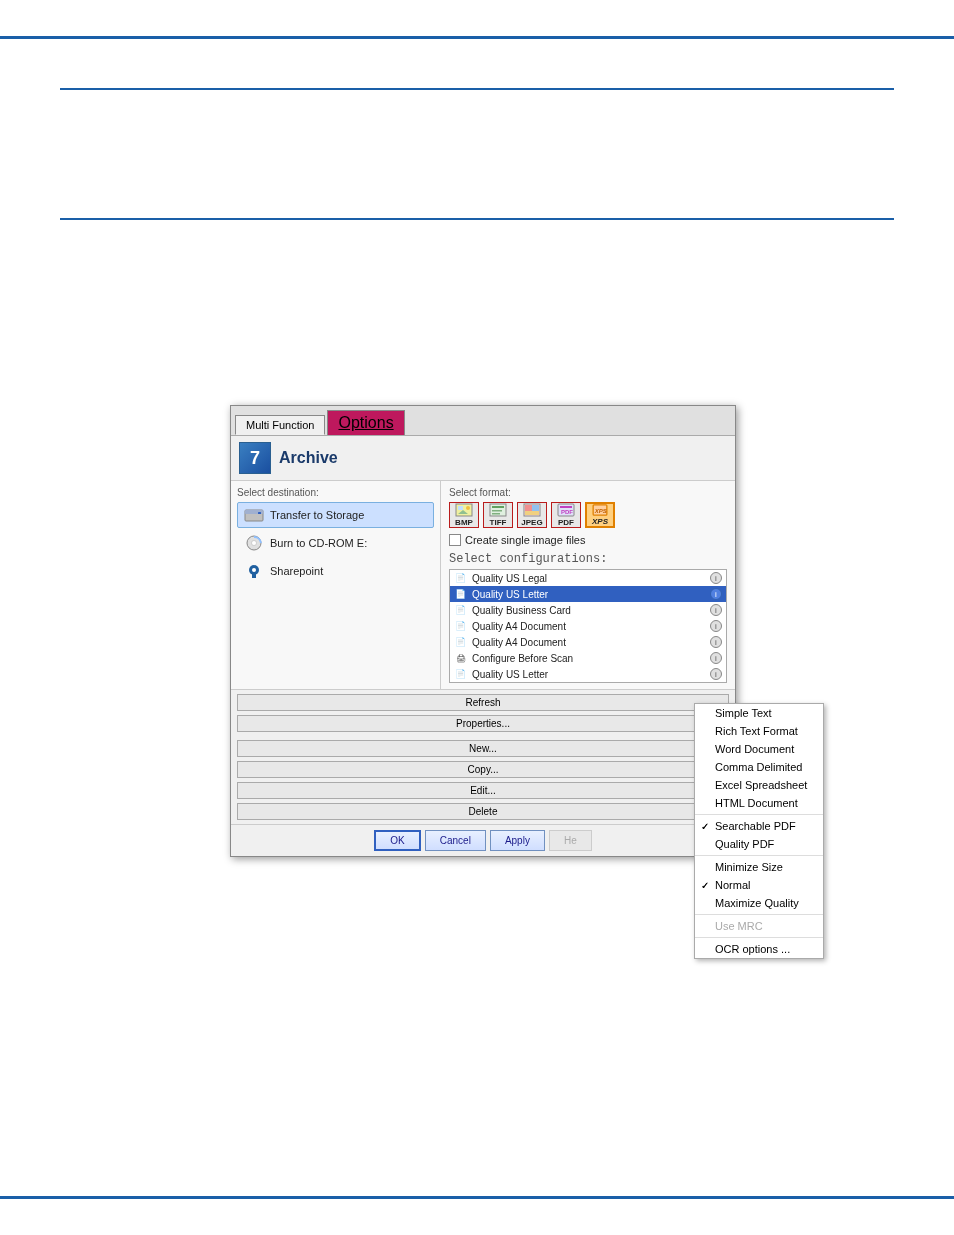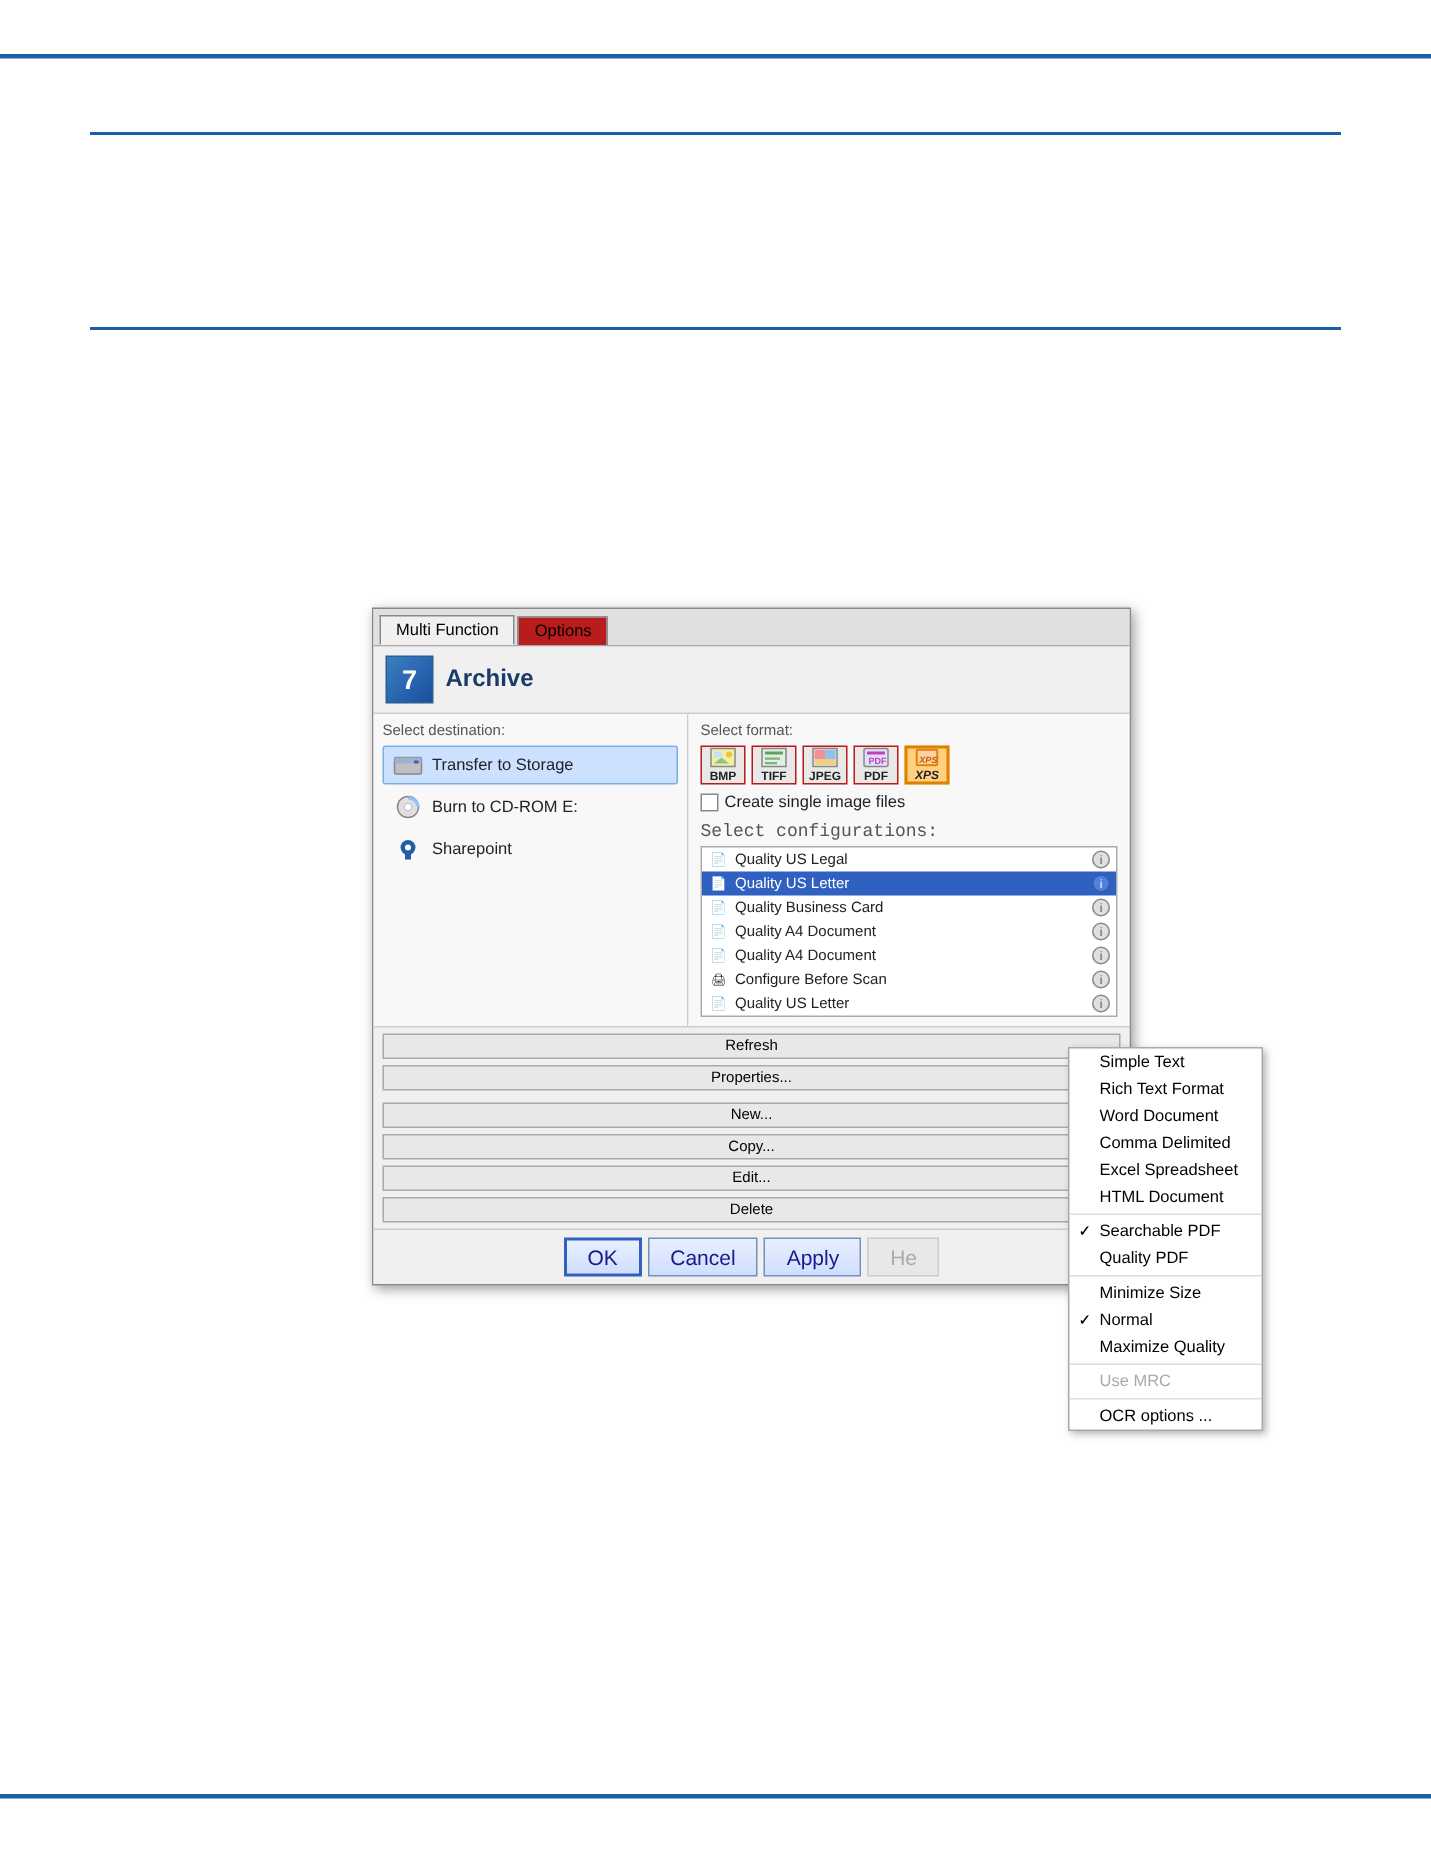--- a/index.html
+++ b/index.html
@@ -53,21 +53,20 @@
       height: 3px;
       background: #1a5fa8;
     }
 
     
     .dialog-wrapper {
       position: absolute;
       top: 405px;
       left: 230px;
       width: 506px;
-      margin-left: 18px;
     }
 
     
     .dialog-window {
       border: 1px solid #888;
       background: #f0f0f0;
       box-shadow: 2px 2px 8px rgba(0,0,0,0.4);
       font-size: 11px;
       font-family: 'Segoe UI', Tahoma, Arial, sans-serif;
     }
@@ -86,27 +85,28 @@
       background: #f0f0f0;
       border: 1px solid #888;
       border-bottom: 1px solid #f0f0f0;
       padding: 3px 10px 3px 10px;
       font-size: 11px;
       cursor: pointer;
       color: #000;
     }
 
     .tab-inactive {
-      background: #b91c1c;
+      background: #be185d;
       border: 1px solid #888;
       border-bottom: none;
       padding: 3px 10px 3px 10px;
-      font-size: 11px;
+      font-size: 16px;
       cursor: pointer;
       color: #000;
+      text-decoration: underline;
     }
 
     
     .dialog-header {
       display: flex;
       align-items: center;
       padding: 6px 8px;
       background: #f0f0f0;
       border-bottom: 1px solid #ccc;
       gap: 8px;
@@ -317,21 +317,21 @@
       background: #f0f0f0;
       border-top: 1px solid #ccc;
       justify-content: center;
     }
 
     .ok-btn {
       padding: 3px 14px;
       border: 1px solid #7090c0;
       background: linear-gradient(to bottom, #e8f0ff, #d0deff);
       cursor: pointer;
-      font-size: 14px;
+      font-size: 10px;
       min-width: 40px;
       text-align: center;
       color: #1a1a8a;
     }
 
     .ok-btn.default {
       border: 2px solid #3060c0;
     }
 
     .ok-btn.disabled {

